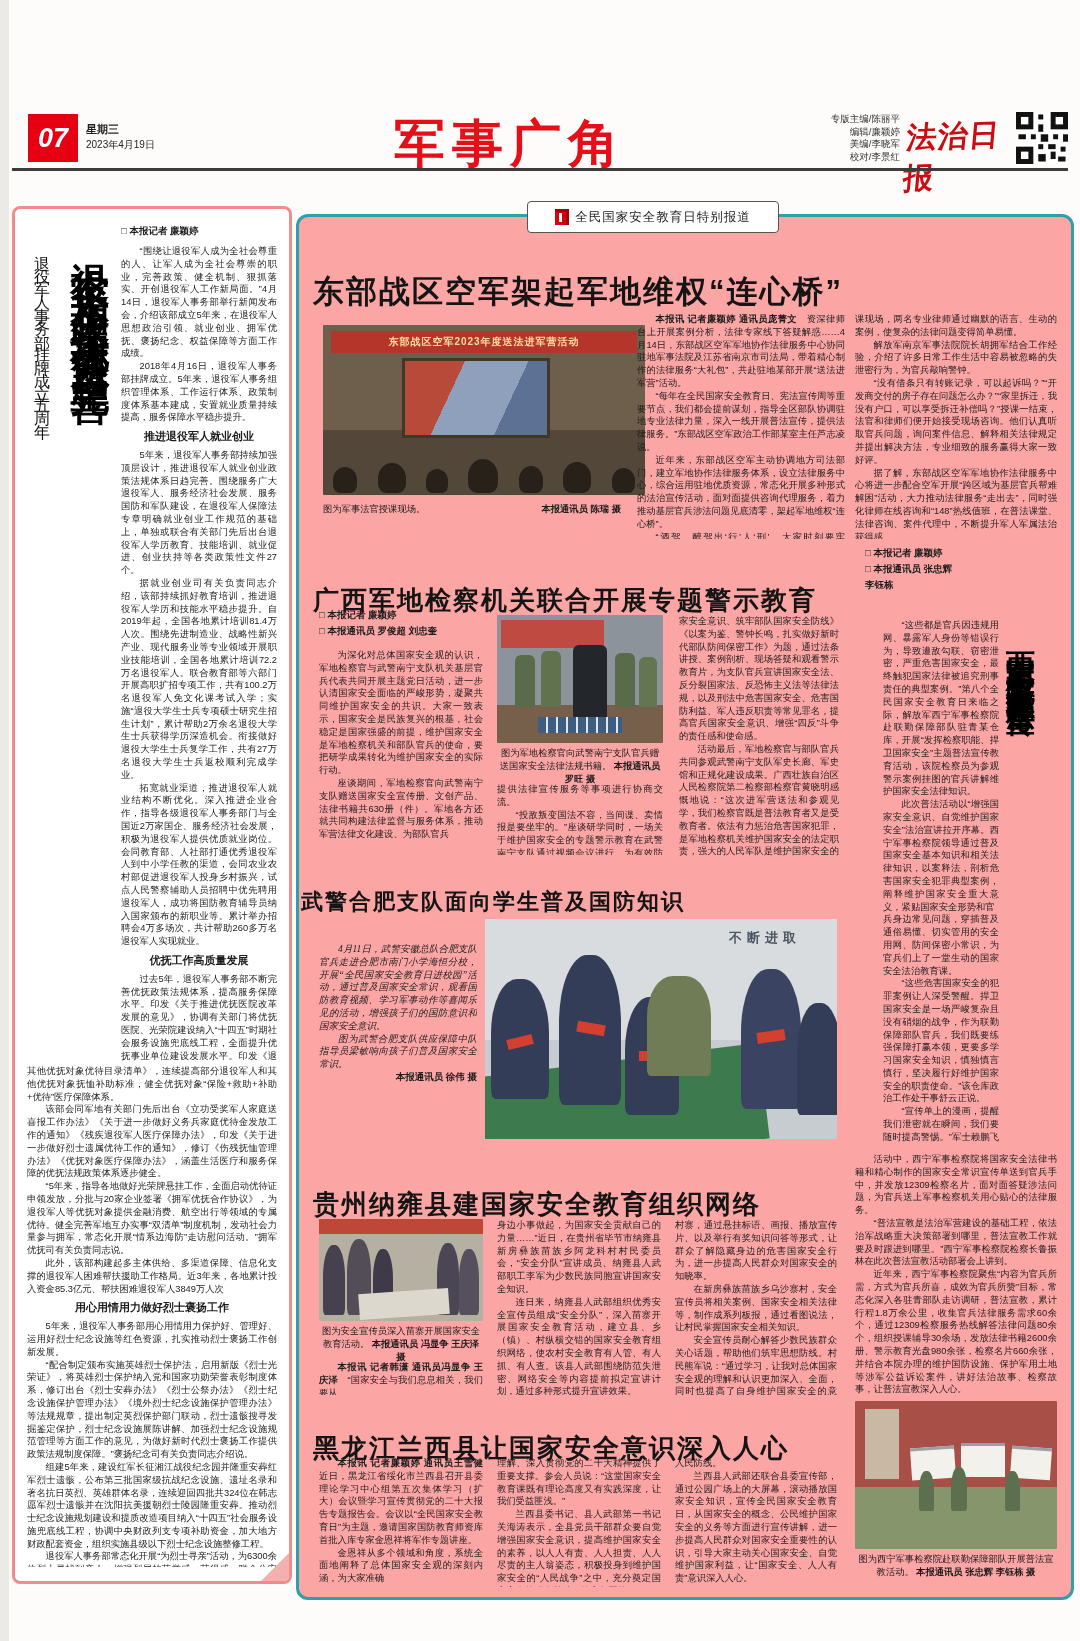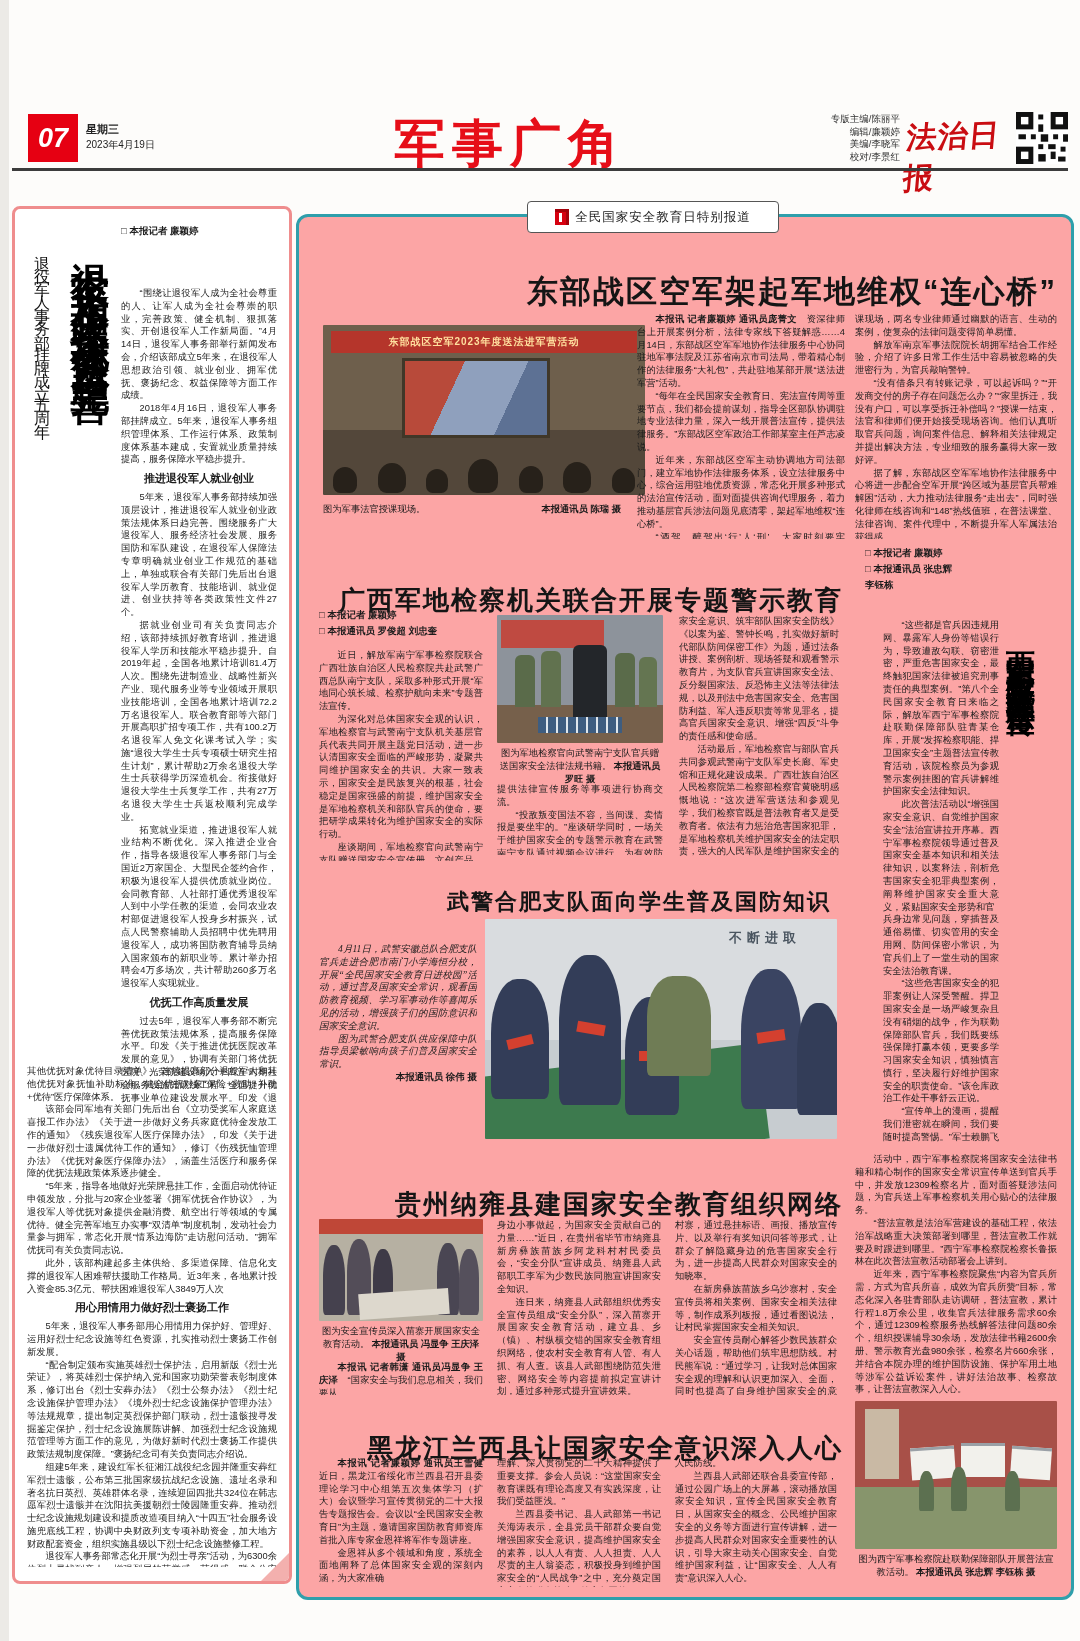--- a/index.html
+++ b/index.html
@@ -27,33 +27,33 @@
         border-width:0 0 30px 30px;border-color:transparent transparent #f3b0ae transparent;}
   .kicker-v{position:absolute;left:16px;top:34px;writing-mode:vertical-rl;font-size:16px;letter-spacing:13px;
             color:#111;height:560px;}
   .title-v{position:absolute;left:48px;top:22px;writing-mode:vertical-rl;font-size:39px;font-weight:800;
            letter-spacing:8px;color:#000;height:770px;}
   .lb-byline{position:absolute;left:106px;top:16px;width:156px;font-size:9.5px;font-weight:bold;}
   .flow{font-size:9.3px;line-height:12.8px;text-align:justify;overflow:hidden;}
   .flow p{margin:0;text-indent:2em;}
   .flow p.ni{text-indent:0;}
   .flow h4.sec{margin:6px 0;text-align:center;font-size:11px;font-weight:bold;text-indent:0;}
-  .lb-narrow{position:absolute;left:106px;top:36px;width:156px;height:816px;margin-top:42px;}
+  .lb-narrow{position:absolute;left:106px;top:36px;width:156px;height:816px;}
   .lb-wide{position:absolute;left:12px;top:856px;width:250px;height:502px;}
 
   
   .teal-box{position:absolute;left:296px;top:214px;width:772px;height:1380px;border:3px solid #2f9fab;
             border-radius:12px;background:#fca5a5;}
   .badge{position:absolute;left:228px;top:-16px;width:250px;height:30px;background:#fff;border:1.5px solid #555;
          border-radius:4px;display:flex;align-items:center;justify-content:center;gap:6px;}
   .badge-cube{width:14px;height:16px;background:#d6000f;position:relative;box-shadow:inset -3px 3px 0 #a30009;}
   .badge-cube:after{content:"";position:absolute;left:4px;top:4px;width:3px;height:9px;background:#fff;}
   .badge-text{font-size:12.5px;color:#222;letter-spacing:1px;}
 
-  .art-title{position:absolute;text-align:right;font-weight:600;color:#151515;letter-spacing:2px;}
+  .art-title{position:absolute;text-align:left;font-weight:600;color:#151515;letter-spacing:2px;}
   .t-a{left:14px;top:28px;width:744px;font-size:31px;}
   .t-b{left:14px;top:344px;width:530px;font-size:26px;}
   .t-c{left:2px;top:652px;width:530px;font-size:22px;}
   .t-d{left:14px;top:948px;width:530px;font-size:26px;}
   .t-e{left:14px;top:1192px;width:530px;font-size:26px;}
 
   .col{position:absolute;}
   .bylines p{margin:0 0 3px 0;font-size:9.5px;font-weight:bold;text-indent:0;}
   .cap{font-family:"Liberation Serif",serif;font-size:9.3px;color:#1a1a1a;line-height:13px;}
   .cap .cr{font-family:"Liberation Sans",sans-serif;font-weight:bold;}
@@ -145,21 +145,21 @@
   <section class="left-box">
     <div class="kicker-v">退役军人事务部挂牌成立五周年</div>
     <div class="title-v">退役军人相关政策法规体系日趋完善</div>
     <div class="lb-byline">□ 本报记者 廉颖婷</div>
     <div class="flow lb-narrow">
         <p>“围绕让退役军人成为全社会尊重的人、让军人成为全社会尊崇的职业，完善政策、健全机制、狠抓落实、开创退役军人工作新局面。”4月14日，退役军人事务部举行新闻发布会，介绍该部成立5年来，在退役军人思想政治引领、就业创业、拥军优抚、褒扬纪念、权益保障等方面工作成绩。</p>
         <p>2018年4月16日，退役军人事务部挂牌成立。5年来，退役军人事务组织管理体系、工作运行体系、政策制度体系基本建成，安置就业质量持续提高，服务保障水平稳步提升。</p>
         <h4 class="sec">推进退役军人就业创业</h4>
         <p>5年来，退役军人事务部持续加强顶层设计，推进退役军人就业创业政策法规体系日趋完善。围绕服务广大退役军人、服务经济社会发展、服务国防和军队建设，在退役军人保障法专章明确就业创业工作规范的基础上，单独或联合有关部门先后出台退役军人学历教育、技能培训、就业促进、创业扶持等各类政策性文件27个。</p>
         <p>据就业创业司有关负责同志介绍，该部持续抓好教育培训，推进退役军人学历和技能水平稳步提升。自2019年起，全国各地累计培训81.4万人次。围绕先进制造业、战略性新兴产业、现代服务业等专业领域开展职业技能培训，全国各地累计培训72.2万名退役军人。联合教育部等六部门开展高职扩招专项工作，共有100.2万名退役军人免文化课考试入学；实施“退役大学生士兵专项硕士研究生招生计划”，累计帮助2万余名退役大学生士兵获得学历深造机会。衔接做好退役大学生士兵复学工作，共有27万名退役大学生士兵返校顺利完成学业。</p>
-        <p>拓宽就业渠道，推进退役军人就业结构不断优化。深入推进企业合作，指导各级退役军人事务部门与全国近2万家国企、大型民企签约合作，积极为退役军人提供优质就业岗位。会同教育部、人社部打通优秀退役军人到中小学任教的渠道，会同农业农村部促进退役军人投身乡村振兴，试点人民警察辅助人员招聘中优先聘用退役军人，成功将国防教育辅导员纳入国家颁布的新职业等。累计举办招聘会4万多场次，共计帮助260多万名退役军人实现就业。</p>
+        <p>拓宽就业渠道，推进退役军人就业结构不断优化。深入推进企业合作，指导各级退役军人事务部门与全国近2万家国企、服务经济社会发展，积极为退役军人提供优质就业岗位。会同教育部、人社部打通优秀退役军人到中小学任教的渠道，会同农业农村部促进退役军人投身乡村振兴，试点人民警察辅助人员招聘中优先聘用退役军人，成功将国防教育辅导员纳入国家颁布的新职业等。累计举办招聘会4万多场次，共计帮助260多万名退役军人实现就业。</p>
         <h4 class="sec">优抚工作高质量发展</h4>
         <p>过去5年，退役军人事务部不断完善优抚政策法规体系，提高服务保障水平。印发《关于推进优抚医院改革发展的意见》，协调有关部门将优抚医院、光荣院建设纳入“十四五”时期社会服务设施兜底线工程，全面提升优抚事业单位建设发展水平。印发《退役军人事务部等20部门关于加强军人军属、退役军人和其他优抚对象优待工作的意见》，首次制定《军人军属、退役军人和</p>
       </div>
     <div class="flow lb-wide">
         <p class="ni">其他优抚对象优待目录清单》，连续提高部分退役军人和其他优抚对象抚恤补助标准，健全优抚对象“保险+救助+补助+优待”医疗保障体系。</p>
         <p>该部会同军地有关部门先后出台《立功受奖军人家庭送喜报工作办法》《关于进一步做好义务兵家庭优待金发放工作的通知》《残疾退役军人医疗保障办法》，印发《关于进一步做好烈士遗属优待工作的通知》，修订《伤残抚恤管理办法》《优抚对象医疗保障办法》，涵盖生活医疗和服务保障的优抚法规政策体系逐步健全。</p>
         <p>“5年来，指导各地做好光荣牌悬挂工作，全面启动优待证申领发放，分批与20家企业签署《拥军优抚合作协议》，为退役军人等优抚对象提供金融消费、航空出行等领域的专属优待。健全完善军地互办实事“双清单”制度机制，发动社会力量参与拥军，常态化开展“情系边海防”走访慰问活动。”拥军优抚司有关负责同志说。</p>
         <p>此外，该部构建起多主体供给、多渠道保障、信息化支撑的退役军人困难帮扶援助工作格局。近3年来，各地累计投入资金85.3亿元、帮扶困难退役军人3849万人次</p>
         <h4 class="sec">用心用情用力做好烈士褒扬工作</h4>
         <p>5年来，退役军人事务部用心用情用力保护好、管理好、运用好烈士纪念设施等红色资源，扎实推动烈士褒扬工作创新发展。</p>
@@ -206,21 +206,20 @@
         <p>“没有借条只有转账记录，可以起诉吗？”“开发商交付的房子存在问题怎么办？”“家里拆迁，我没有户口，可以享受拆迁补偿吗？”授课一结束，法官和律师们便开始接受现场咨询。他们认真听取官兵问题，询问案件信息、解释相关法律规定并提出解决方法，专业细致的服务赢得大家一致好评。</p>
         <p>据了解，东部战区空军军地协作法律服务中心将进一步配合空军开展“跨区域为基层官兵帮难解困”活动，大力推动法律服务“走出去”，同时强化律师在线咨询和“148”热线值班，在普法课堂、法律咨询、案件代理中，不断提升军人军属法治获得感。</p>
       </div>
 
     <h2 class="art-title t-b">广西军地检察机关联合开展专题警示教育</h2>
     <div class="col flow bylines" style="left:20px;top:392px;width:170px;">
         <p>□ 本报记者  廉颖婷</p>
         <p>□ 本报通讯员 罗俊超 刘忠奎</p>
       </div>
     <div class="col flow" style="left:20px;top:432px;width:164px;height:212px;">
-        <p>近日，解放军南宁军事检察院联合广西壮族自治区人民检察院共赴武警广西总队南宁支队，采取多种形式开展“军地同心筑长城、检察护航向未来”专题普法宣传。</p>
         <p>为深化对总体国家安全观的认识，军地检察官与武警南宁支队机关基层官兵代表共同开展主题党日活动，进一步认清国家安全面临的严峻形势，凝聚共同维护国家安全的共识。大家一致表示，国家安全是民族复兴的根基，社会稳定是国家强盛的前提，维护国家安全是军地检察机关和部队官兵的使命，要把研学成果转化为维护国家安全的实际行动。</p>
         <p>座谈期间，军地检察官向武警南宁支队赠送国家安全宣传册、文创产品、法律书籍共630册（件）。军地各方还就共同构建法律监督与服务体系，推动军营法律文化建设、为部队官兵</p>
       </div>
     <div class="photo ph-b" style="left:198px;top:398px;width:166px;height:128px;">
       <div class="pb-banner"></div>
       <div class="pb-fig" style="left:18px;top:40px;width:20px;height:52px;background:#5a6b4a;"></div>
       <div class="pb-fig" style="left:44px;top:36px;width:20px;height:56px;background:#61724f;"></div>
       <div class="pb-fig" style="left:118px;top:38px;width:20px;height:54px;background:#5a6b4a;"></div>
       <div class="pb-fig" style="left:142px;top:42px;width:18px;height:50px;background:#647551;"></div>
       <div class="pb-fig" style="left:76px;top:30px;width:34px;height:72px;background:#23262a;"></div>

